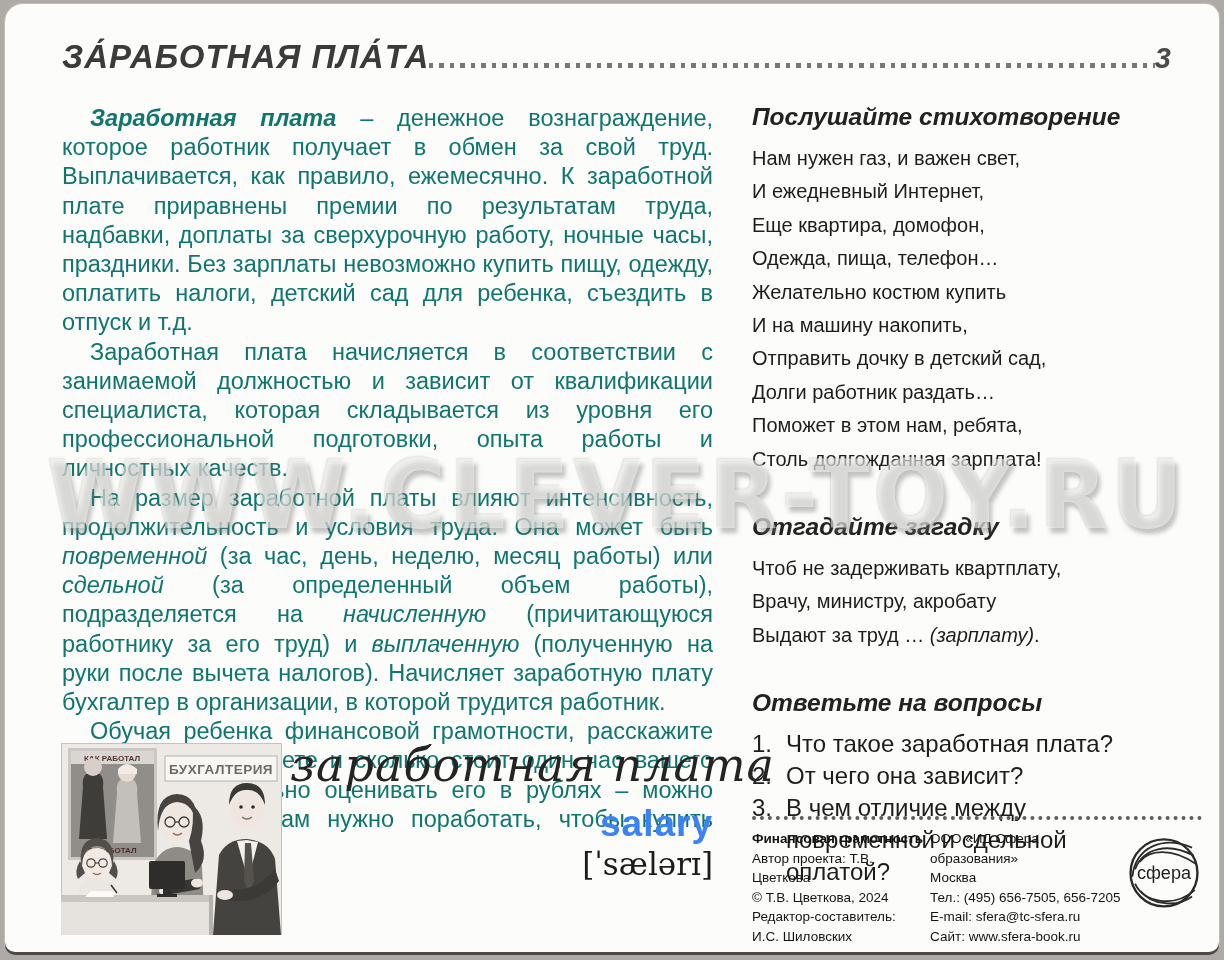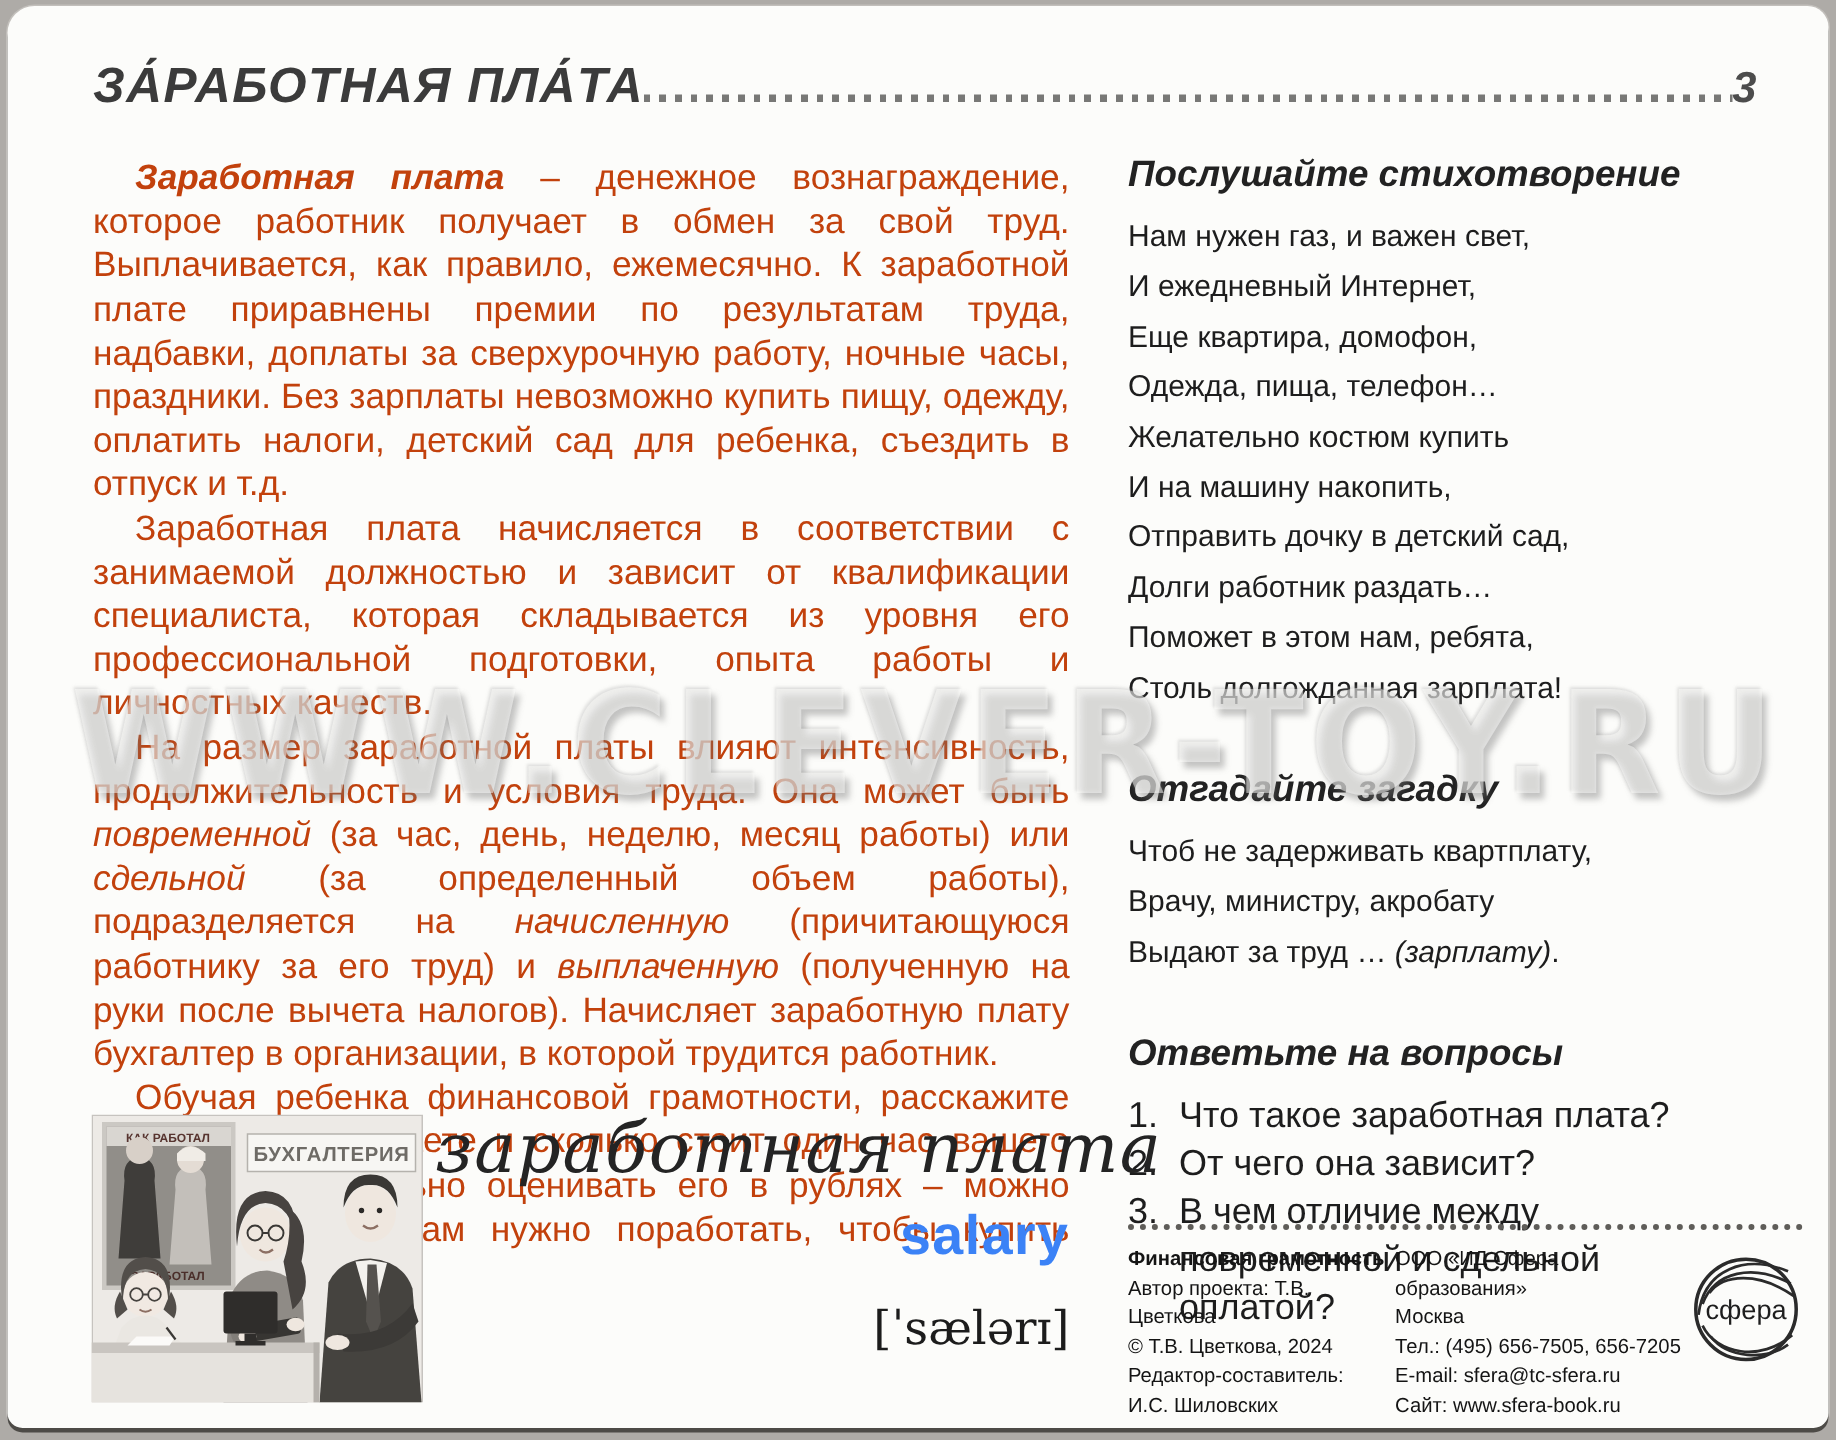--- a/index.html
+++ b/index.html
@@ -25,21 +25,21 @@
     color:#3b3b3b;letter-spacing:1px;white-space:nowrap;
   }
   .leader{
     flex:1;height:5px;align-self:flex-end;margin-bottom:8px;
     background:repeating-linear-gradient(90deg,#787876 0 4.5px,transparent 4.5px 10.5px);
   }
   .page-num{font-size:29px;font-style:italic;color:#4c4c4c;font-weight:bold;}
   
   .col-left{
     position:absolute;left:57px;top:100px;width:651px;
-    font-size:23.5px;line-height:29.2px;text-align:justify;color:#c2410c;
+    font-size:23.5px;line-height:29.2px;text-align:justify;color:#0f766e;
   }
   .col-left p{margin:0;text-indent:28px;}
   .lead{font-weight:bold;font-style:italic;}
   .it{font-style:italic;}
   
   .col-right{position:absolute;left:747px;top:99px;width:448px;color:#1d1d1d;}
   .sec-head{font-size:24.5px;font-weight:bold;font-style:italic;margin:0 0 11px 0;color:#222;}
   .poem-line{font-size:20px;line-height:33.4px;white-space:nowrap;}
   .sec{margin-top:37px;}
   .q-row{display:flex;font-size:24px;line-height:32px;}
@@ -55,21 +55,21 @@
     pointer-events:none;z-index:5;transform:scaleY(1.08);
   }
   
   .illus{position:absolute;left:56px;top:739px;width:221px;height:192px;}
   .vocab{position:absolute;left:285px;top:735px;width:423px;text-align:right;color:#1d1d1d;}
   .handwrite{
     font-family:"DejaVu Serif",serif;font-style:italic;font-size:46px;
     color:#242424;letter-spacing:1px;white-space:nowrap;line-height:1.15;
   }
   .salary{font-size:37px;font-weight:bold;margin-top:11px;letter-spacing:1px;color:#3b82f6;}
-  .ipa{font-family:"DejaVu Serif",serif;font-size:31px;margin-top:23px;color:#1c1c1c;}
+  .ipa{font-family:"DejaVu Serif",serif;font-size:31px;margin-top:1px;color:#1c1c1c;}
   
   .footer{position:absolute;left:747px;top:812px;width:450px;color:#141414;}
   .footer-rule{border-top:4px dotted #5f5d59;height:0;}
   .footer-cols{display:flex;justify-content:space-between;margin-top:9px;}
   .fc{font-size:13.5px;line-height:19.5px;}
   .fc1{width:179px;}
   .fc2{width:197px;}
   .series{font-weight:bold;}
   .logo-wrap{width:76px;padding-top:2px;}
 </style>

